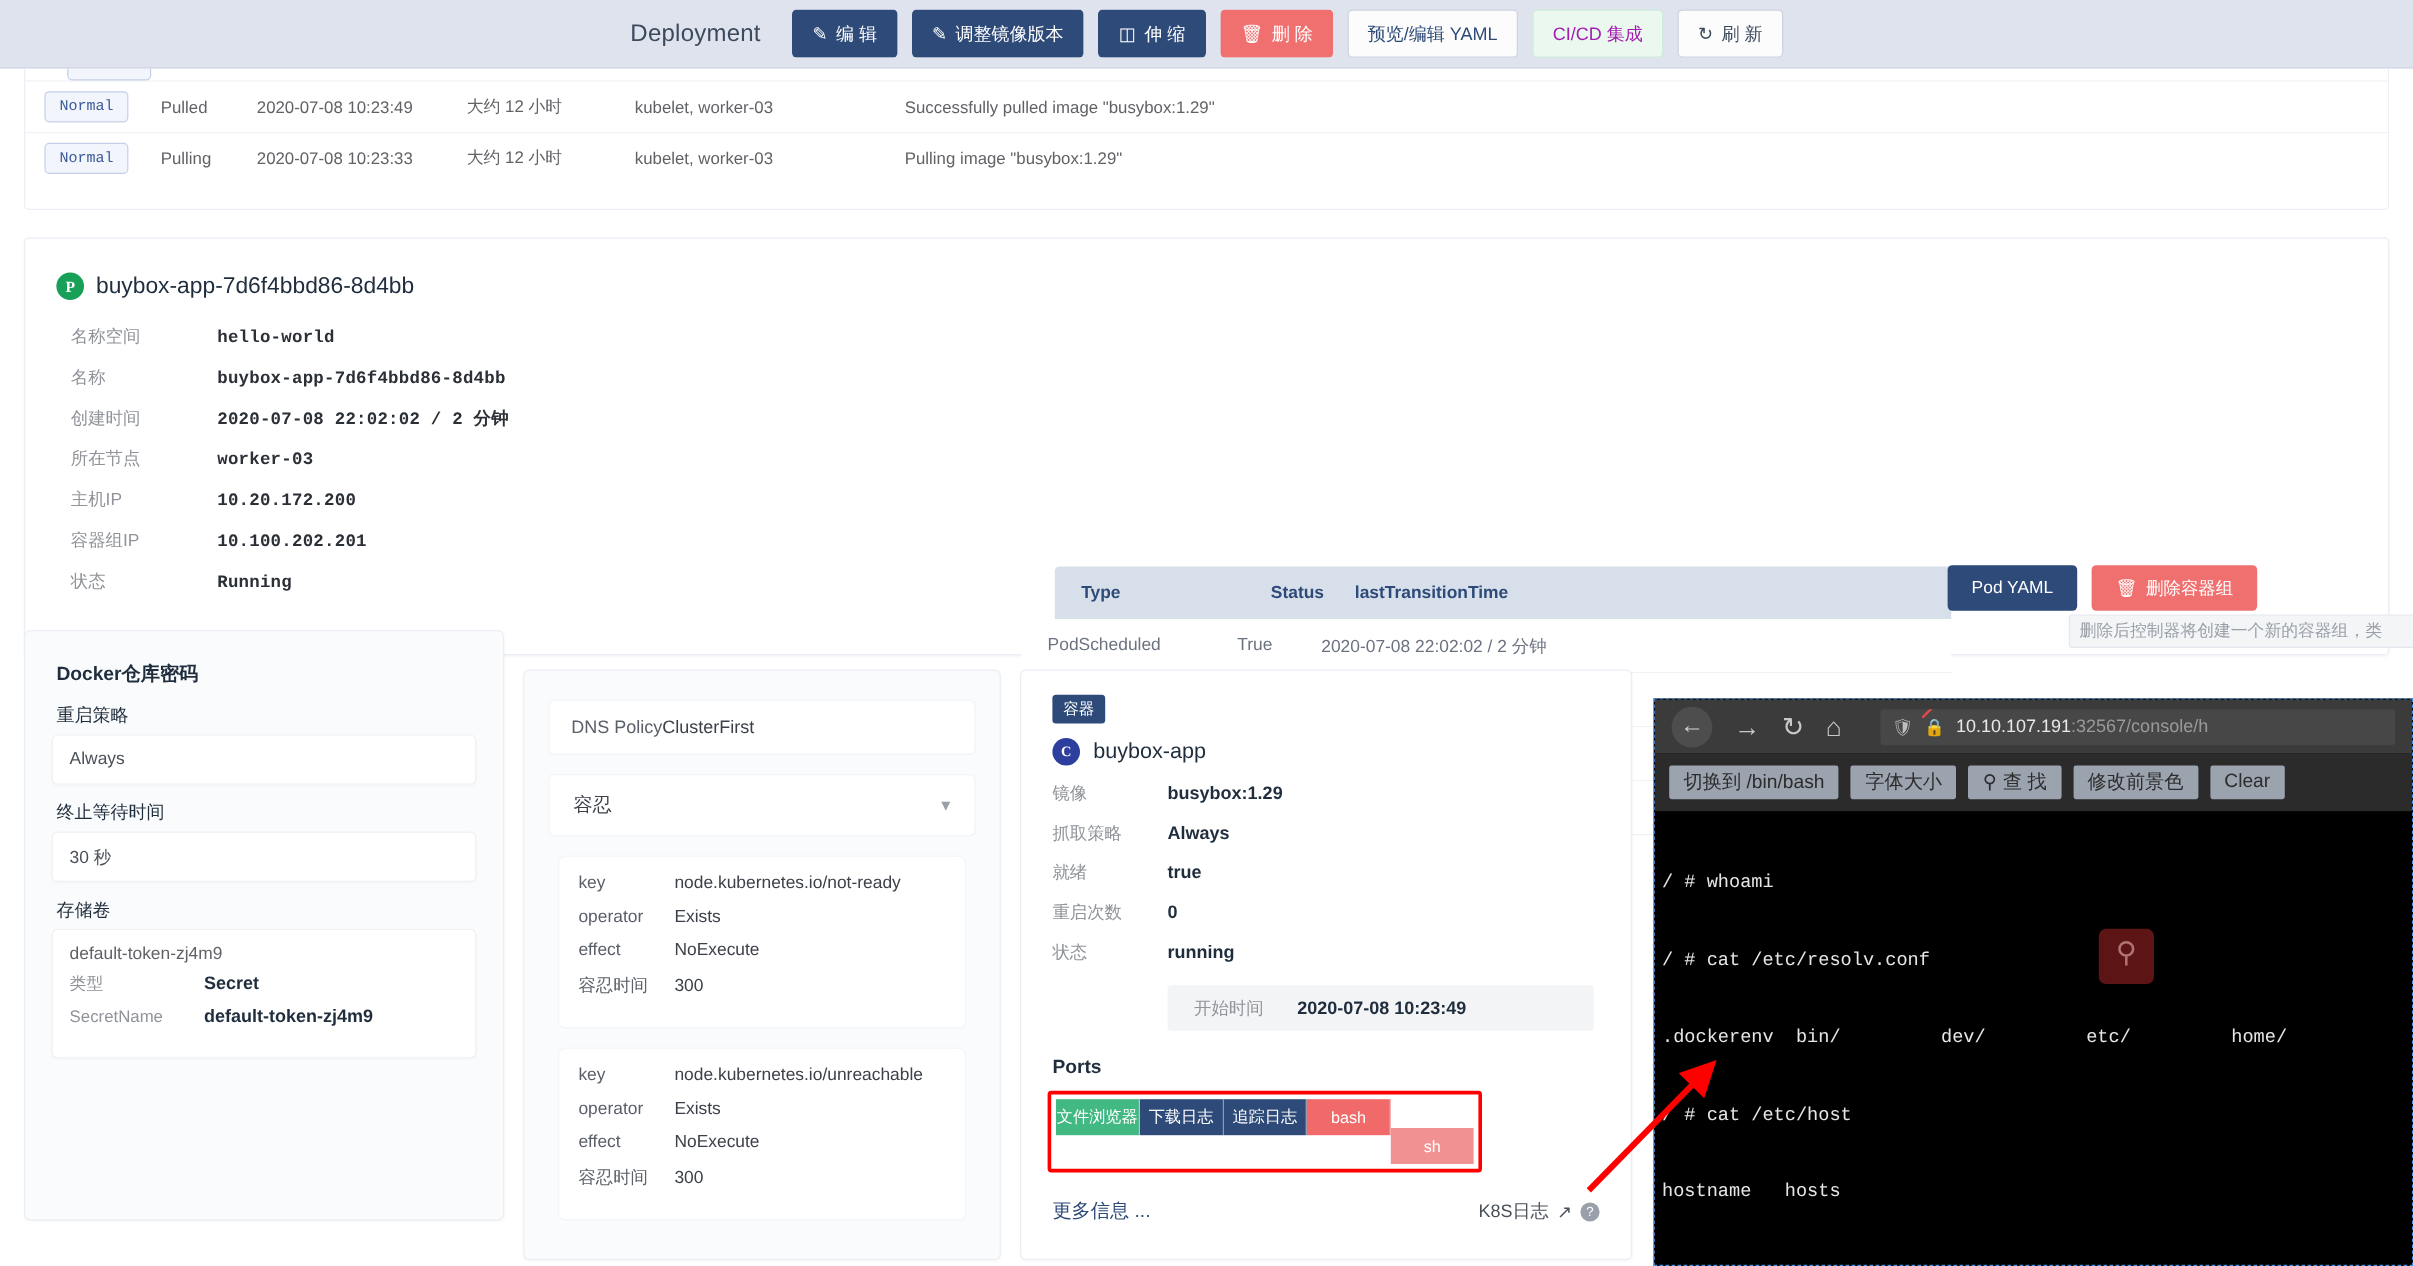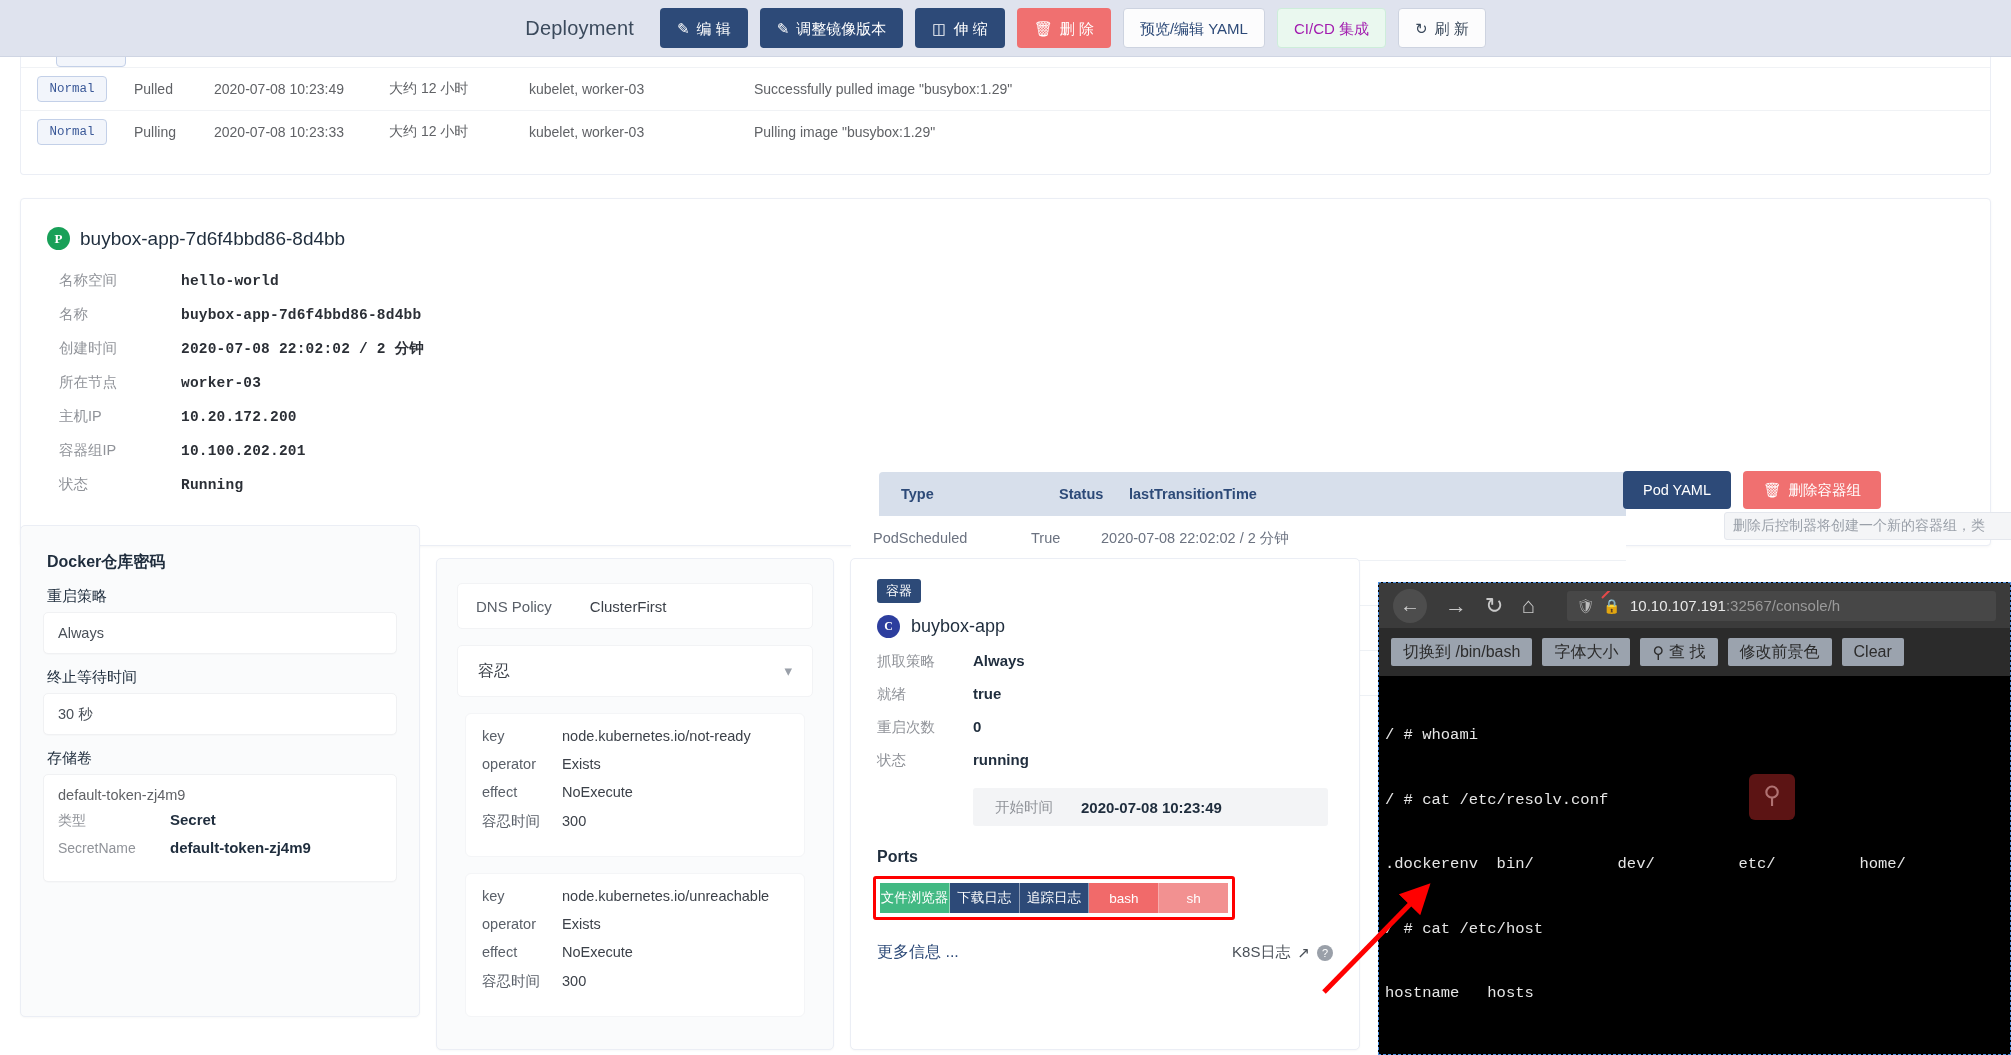--- a/index.html
+++ b/index.html
@@ -171,21 +171,21 @@
     padding: 12px 14px 14px 14px; box-shadow: 0 1px 1px rgba(0,0,0,.02);
   }
   .vol-name { color:#606266; font-size: 14.5px; margin-bottom: 8px; }
   .vol-row { display:flex; align-items:baseline; height: 28px; }
   .vol-k { width: 112px; flex:none; color:#909399; font-size:14px; }
   .vol-v { color:#1f2d3d; font-size:15px; font-weight:bold; }
 
   
   .dns-box {
     margin: 24px 20px 0 20px; background:#fff; border-radius:5px;
-    height: 46px; display:flex; align-items:center; padding:0 18px; gap: 38px;
+    height: 46px; display:flex; align-items:center; padding:0 18px; 
     border:1px solid #f2f3f5;
   }
   .dns-k { color:#5a6069; font-size:15px; }
   .dns-v { color:#3c4149; font-size:15px; }
   .tol-head {
     margin: 16px 20px 0 20px; background:#fff; border:1px solid #f2f3f5; border-radius:5px;
     height: 52px; display:flex; align-items:center; justify-content:space-between;
     padding: 0 20px; color:#3c4149; font-size:16px; cursor:pointer;
   }
   .chev { color:#9aa0a9; font-size: 15px; }
@@ -230,21 +230,21 @@
   .btn-group { display:flex; width: 100%; }
   .gbtn {
     flex:1; height: 30px; display:flex; align-items:center; justify-content:center;
     color:#fff; font-size: 13.5px; cursor:pointer; white-space:nowrap;
     border-right: 1px solid rgba(255,255,255,.45);
   }
   .gbtn:last-child { border-right: none; }
   .g-green { background:#42b983; }
   .g-navy  { background:#2d4a78; }
   .g-red   { background:#f16a6a; }
-  .g-red2  { background:#f29191; }
+  .g-red2  { background:#f29191;margin-top:24px; }
 
   .more-row {
     display:flex; align-items:center; justify-content:space-between;
     margin: 22px 26px 0 26px;
   }
   .more-link { color:#2d4a78; font-size: 16px; cursor:pointer; }
   .k8s-log { display:flex; align-items:center; gap:7px; color:#4a5058; font-size:15px; cursor:pointer; }
   .help-dot {
     width:16px; height:16px; border-radius:50%; background:#9aa0a9; color:#fff;
     font-size:11px; display:flex; align-items:center; justify-content:center;
@@ -521,20 +521,24 @@
 
   <div class="card card-3">
     <div class="ctn-badge">容器</div>
 
     <div class="ctn-title">
       <div class="ctn-avatar">C</div>
       <div class="ctn-name">buybox-app</div>
     </div>
 
     <div class="ctn-kv">
+      <div class="ctn-row">
+        <div class="ctn-k">镜像</div>
+        <div class="ctn-v">busybox:1.29</div>
+      </div>
       <div class="ctn-row">
         <div class="ctn-k">抓取策略</div>
         <div class="ctn-v">Always</div>
       </div>
       <div class="ctn-row">
         <div class="ctn-k">就绪</div>
         <div class="ctn-v">true</div>
       </div>
       <div class="ctn-row">
         <div class="ctn-k">重启次数</div>

